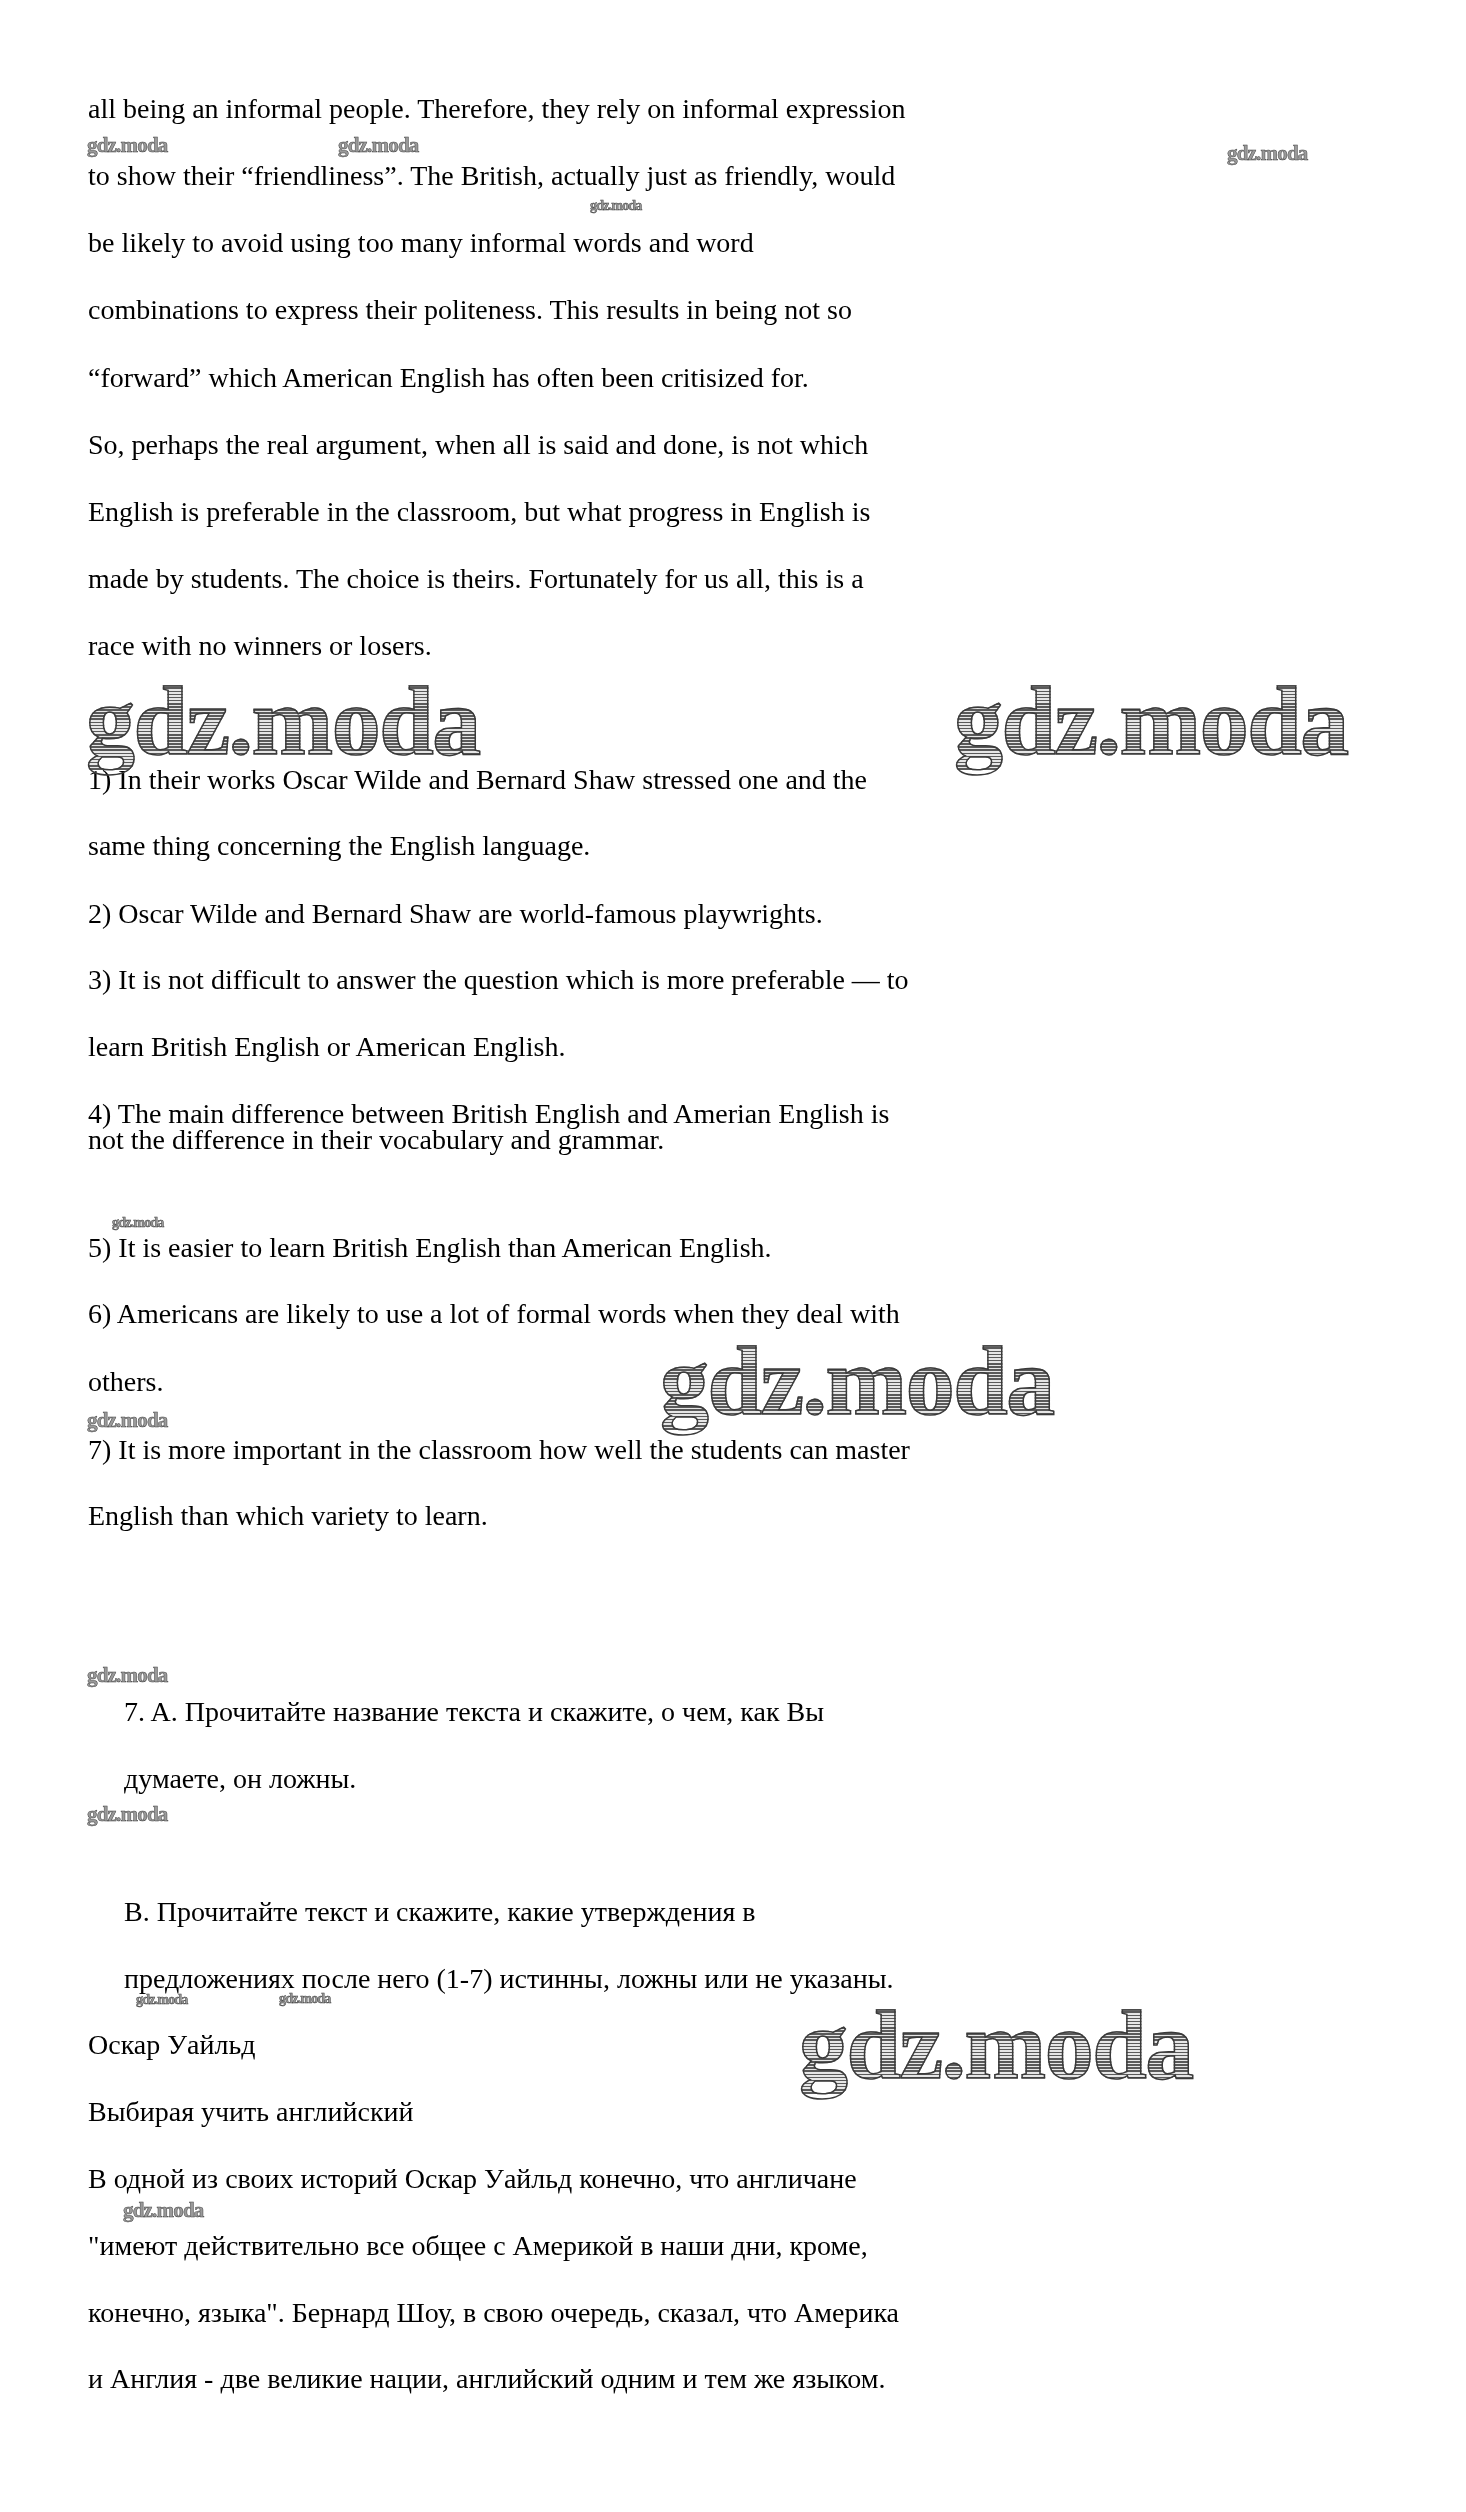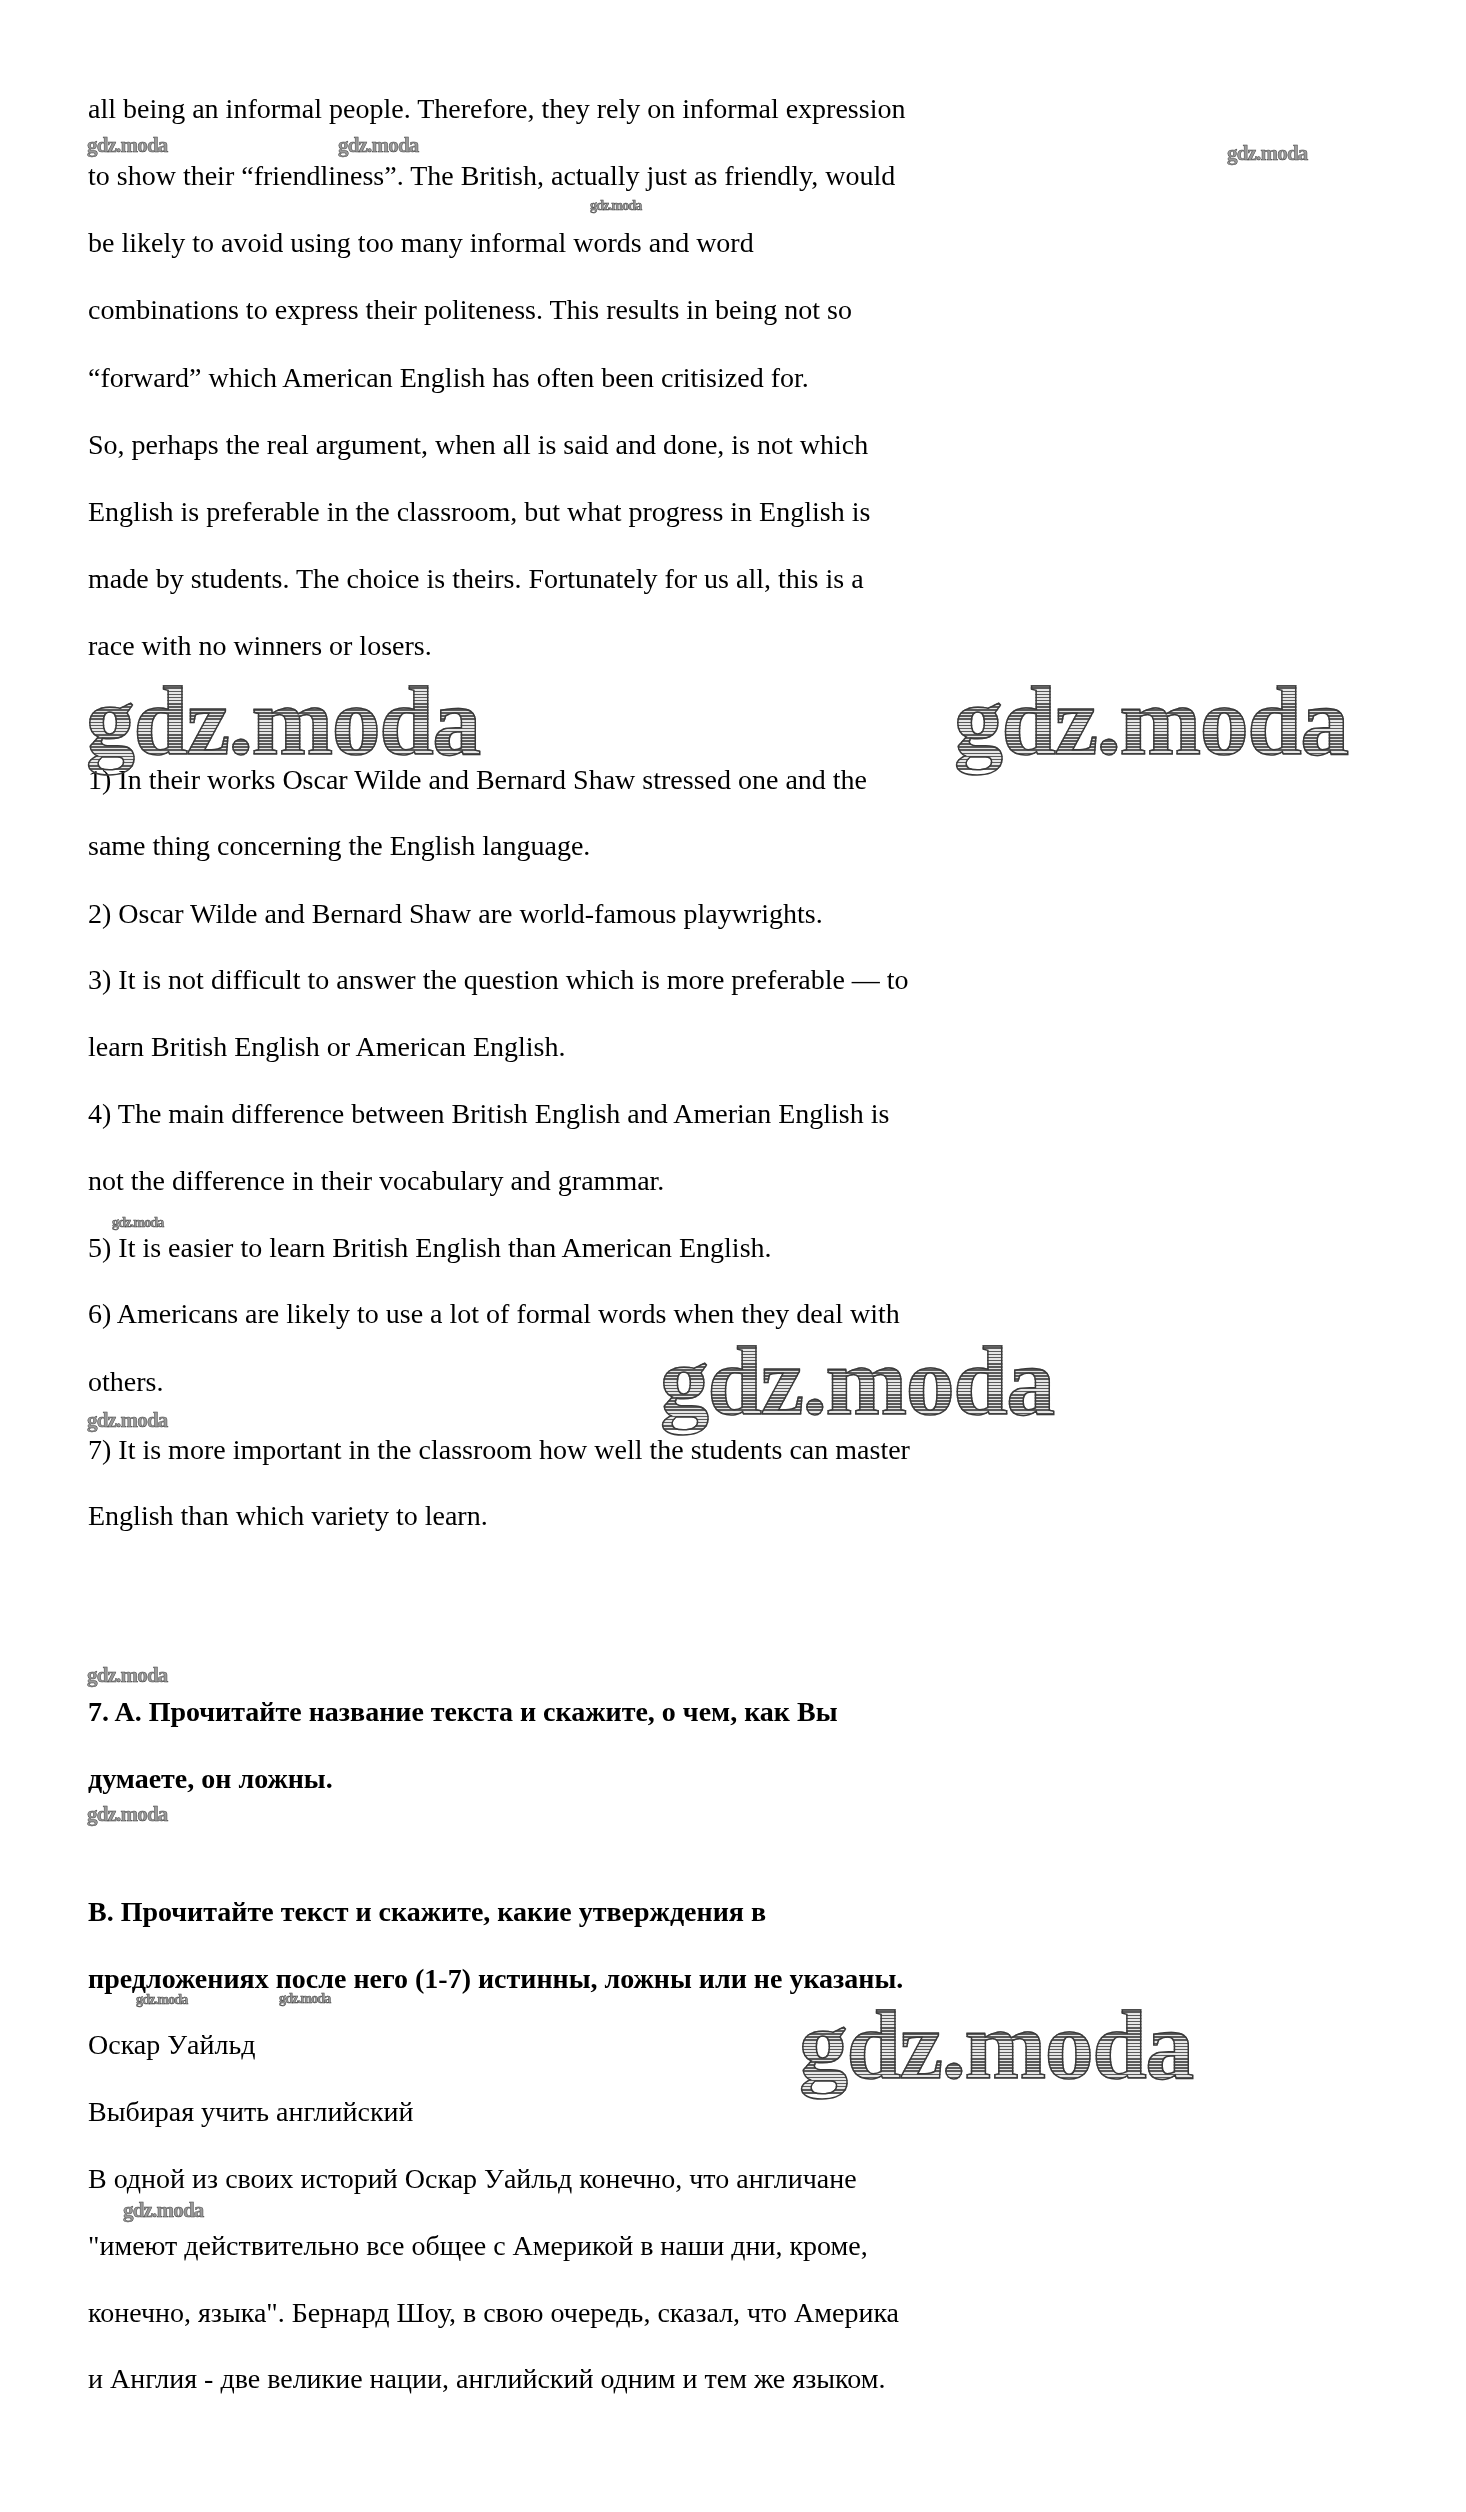--- a/index.html
+++ b/index.html
@@ -1,20 +1,20 @@
 <!DOCTYPE html>
 <html style="font-size:12.3px"><head>
 <meta charset="utf-8">
 <style>
   html, body { margin: 0; padding: 0; background: #ffffff; }
   body { width: 1466px; height: 2512px; position: relative; overflow: hidden;
          font-family: "Liberation Serif", "DejaVu Serif", serif; color: #000; }
   .line { position: absolute; left: 88px; font-size: 28px; line-height: 46px; white-space: nowrap;
           transform-origin: left top; }
-  .bold { font-weight: bold; }
+  .bold { font-weight: normal; margin-left: 36px; }
   .wm-small { position: absolute; font-size: 21px; line-height: 21.5px; color: #9a9a9a; font-weight: bold;
               font-family: "Liberation Serif", "DejaVu Serif", serif; white-space: nowrap;
               letter-spacing: -0.8px; -webkit-text-stroke: 0.5px #444; }
   .wm-tiny { font-size: 14px; line-height: 15.4px; }
   .wm-big { position: absolute; font-size: 98px; line-height: 98px; font-weight: bold; color: #bdbdbd;
             font-family: "Liberation Serif", "DejaVu Serif", serif; white-space: nowrap; letter-spacing: -1.5px;
             -webkit-text-stroke: 1.5px #3a3a3a;
             background: repeating-linear-gradient(180deg, #5a5a5a 0px, #5a5a5a 1.5px, #e6e6e6 1.5px, #e6e6e6 3.1px);
             -webkit-background-clip: text; background-clip: text; -webkit-text-fill-color: transparent; }
 </style>
@@ -30,21 +30,21 @@
 <div class="line" style="top:489px">English is preferable in the classroom, but what progress in English is</div>
 <div class="line" style="top:556px">made by students. The choice is theirs. Fortunately for us all, this is a</div>
 <div class="line" style="top:623px">race with no winners or losers.</div>
 
 <div class="line" style="top:757px">1) In their works Oscar Wilde and Bernard Shaw stressed one and the</div>
 <div class="line" style="top:823px">same thing concerning the English language.</div>
 <div class="line" style="top:891px">2) Oscar Wilde and Bernard Shaw are world-famous playwrights.</div>
 <div class="line" style="top:957px">3) It is not difficult to answer the question which is more preferable — to</div>
 <div class="line" style="top:1024px">learn British English or American English.</div>
 <div class="line" style="top:1091px">4) The main difference between British English and Amerian English is</div>
-<div class="line" style="top:1158px">not the difference in their vocabulary and grammar.</div>
+<div class="line" style="top:1117px">not the difference in their vocabulary and grammar.</div>
 <div class="line" style="top:1225px">5) It is easier to learn British English than American English.</div>
 <div class="line" style="top:1291px">6) Americans are likely to use a lot of formal words when they deal with</div>
 <div class="line" style="top:1359px">others.</div>
 <div class="line" style="top:1427px">7) It is more important in the classroom how well the students can master</div>
 <div class="line" style="top:1493px">English than which variety to learn.</div>
 
 <div class="line bold" style="top:1689px">7. A. Прочитайте название текста и скажите, о чем, как Вы</div>
 <div class="line bold" style="top:1756px">думаете, он ложны.</div>
 <div class="line bold" style="top:1889px">B. Прочитайте текст и скажите, какие утверждения в</div>
 <div class="line bold" style="top:1956px">предложениях после него (1-7) истинны, ложны или не указаны.</div>

